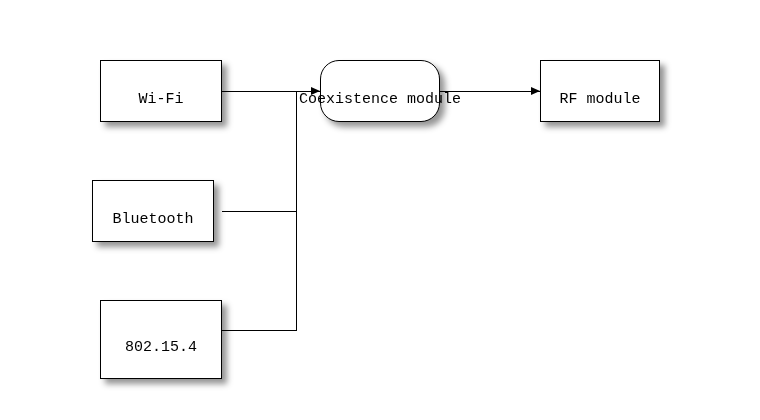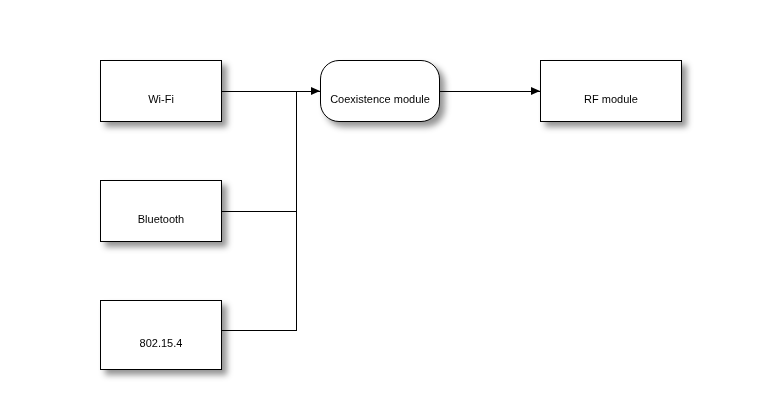--- a/index.html
+++ b/index.html
@@ -26,22 +26,22 @@
     background: #ffffff;
     border: 1px solid #000000;
     display: flex;
     align-items: center;
     justify-content: center;
     
     box-shadow: 5px 5px 6px rgba(0, 0, 0, 0.42);
     z-index: 3;
   }
   .block .block-label {
-    font-family: Liberation Sans, sans-serif;
-    font-size: 11px;
+    font-family: Liberation Mono, monospace;
+    font-size: 15px;
     line-height: 13px;
     color: #000000;
     white-space: nowrap;
     letter-spacing: 0px;
     margin-top: 16px;
   }
 
   
   .wire-h {
     position: absolute;
@@ -67,33 +67,33 @@
 </style>
 </head>
 <body>
 
 <div id="canvas">
 
   <div class="block" style="left:100px; top:60px; width:122px; height:62px;">
     <span class="block-label">Wi-Fi</span>
   </div>
 
-  <div class="block" style="left:100px; top:180px; width:122px; height:62px;text-align:right;">
+  <div class="block" style="left:92px; top:180px; width:122px; height:62px;text-align:right;">
     <span class="block-label">Bluetooth</span>
   </div>
 
-  <div class="block" style="left:100px; top:300px; width:122px; height:70px;">
+  <div class="block" style="left:100px; top:300px; width:122px; height:79px;">
     <span class="block-label">802.15.4</span>
   </div>
 
   <div class="block" style="left:320px; top:60px; width:120px; height:62px;border-radius:19px;">
     <span class="block-label">Coexistence module</span>
   </div>
 
-  <div class="block" style="left:540px; top:60px; width:142px; height:62px;">
+  <div class="block" style="left:540px; top:60px; width:120px; height:62px;">
     <span class="block-label">RF module</span>
   </div>
 
   <div class="wire-h" style="left:222px; top:91px; width:75px;"></div>
 
   <div class="wire-h" style="left:222px; top:211px; width:75px;"></div>
 
   <div class="wire-h" style="left:222px; top:330px; width:75px;"></div>
 
   <div class="wire-v" style="left:296px; top:91px; height:240px;"></div>

